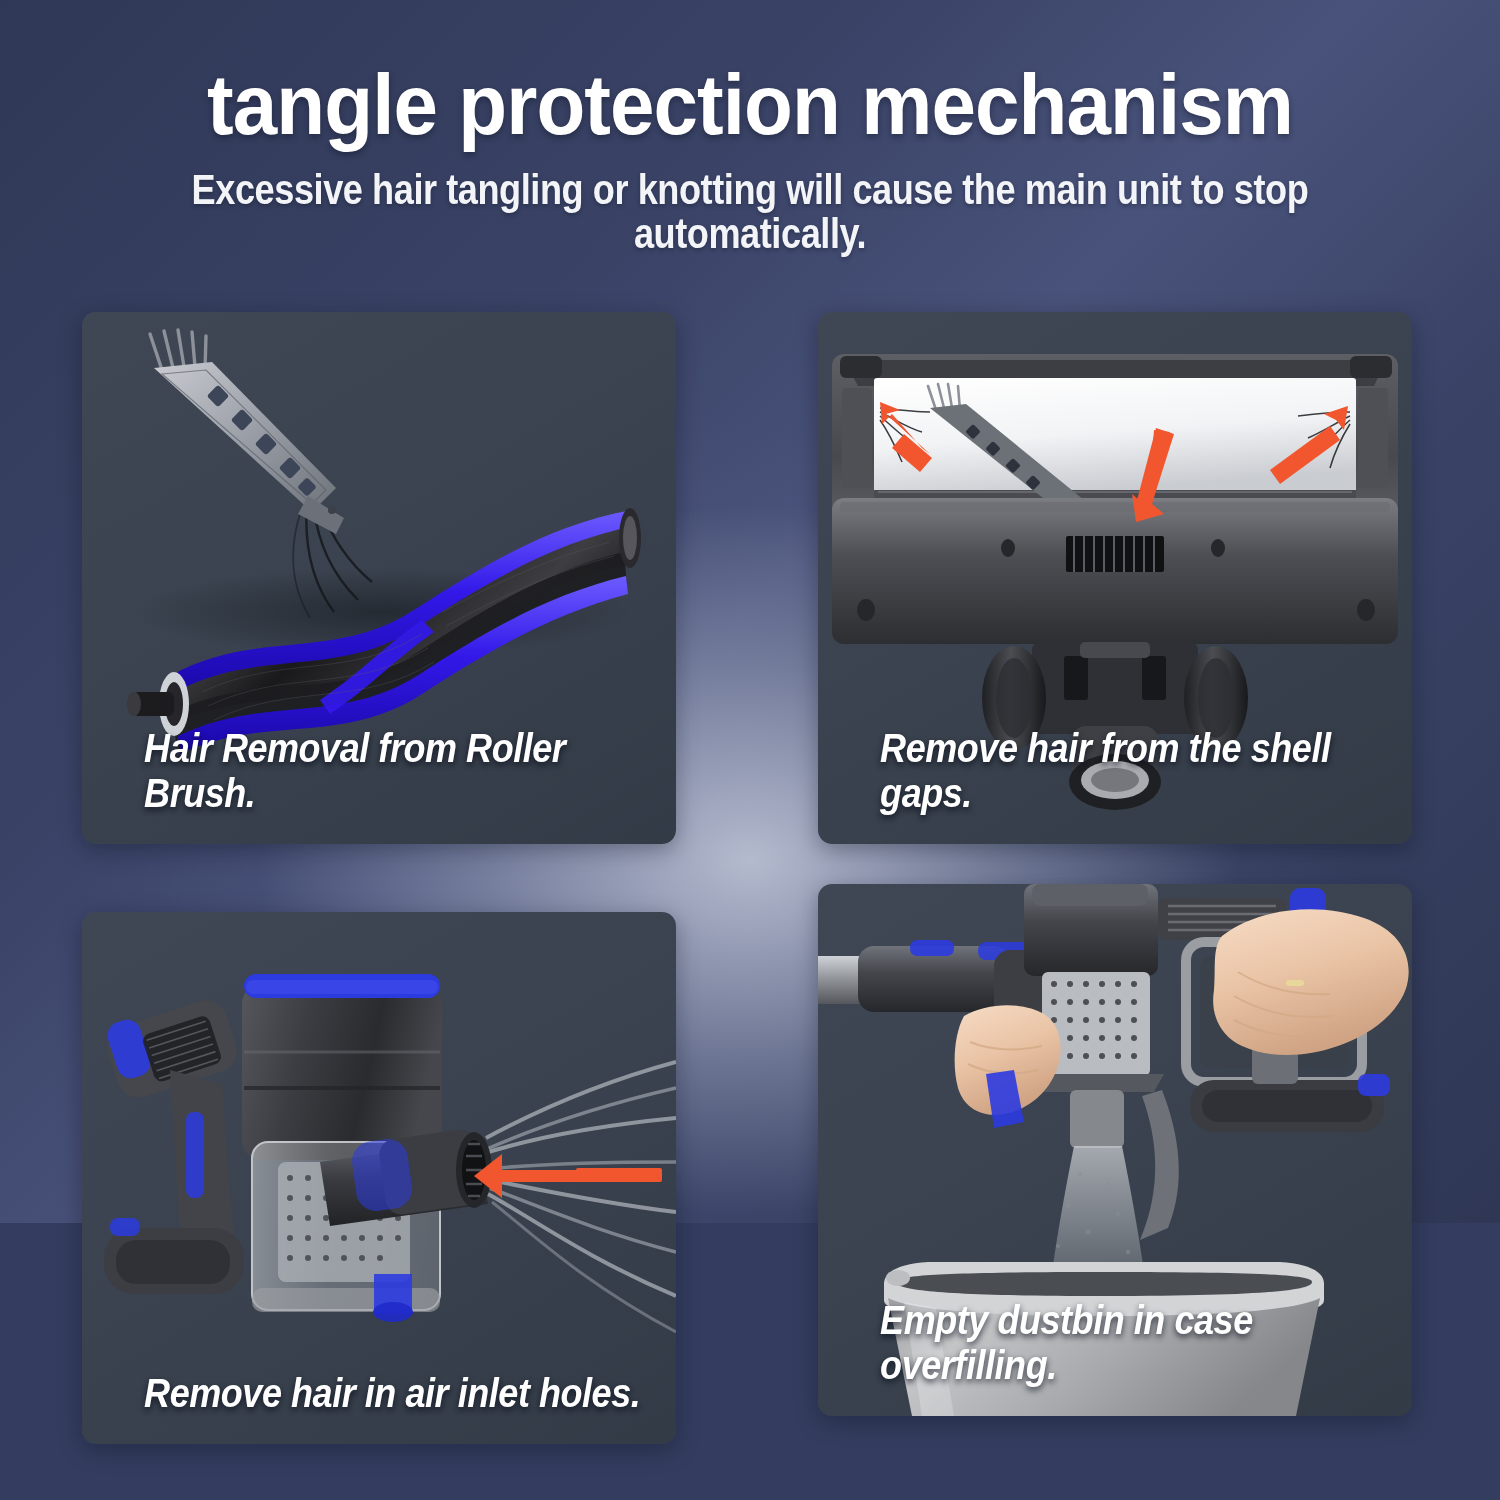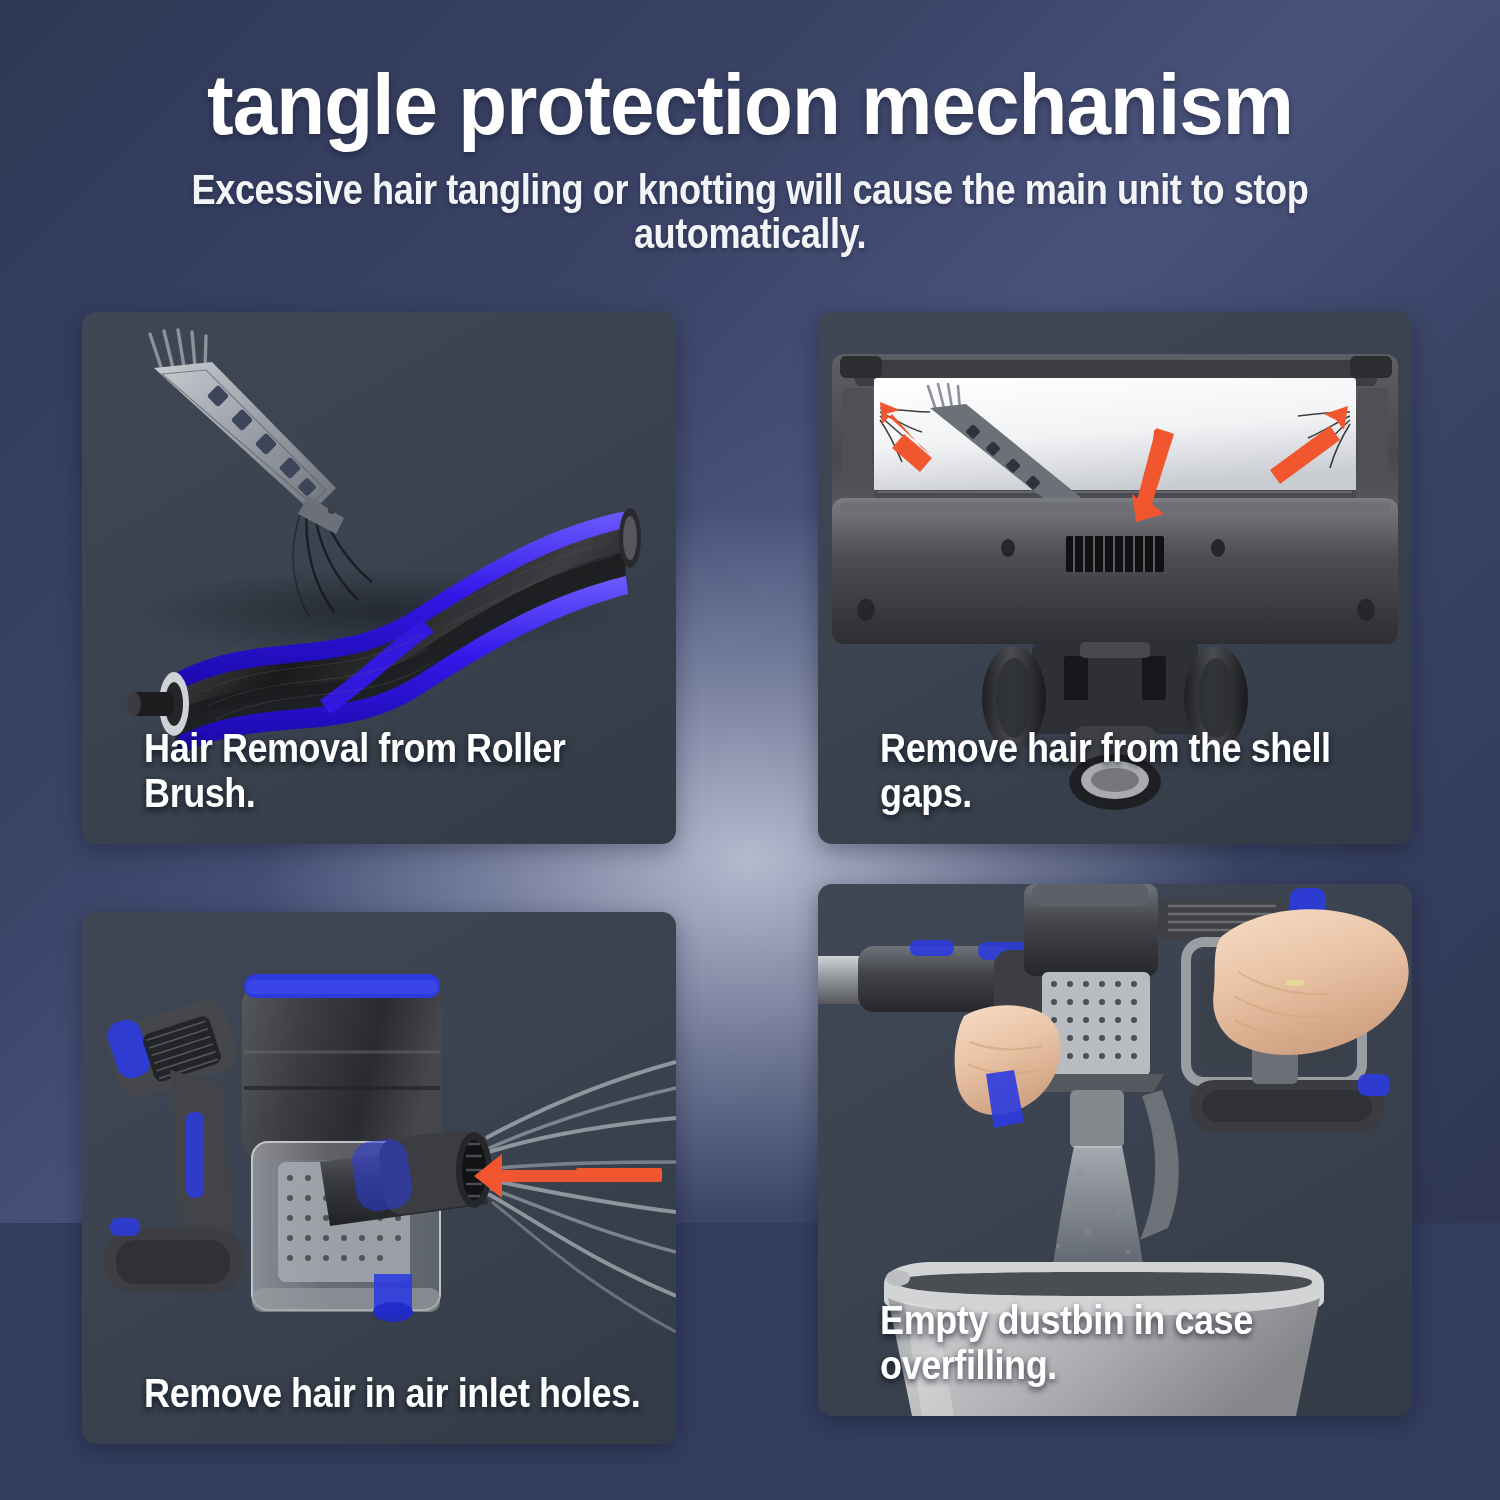--- a/index.html
+++ b/index.html
@@ -30,20 +30,21 @@
     text-shadow:0 2px 5px rgba(15,20,40,.40);
   }
 
   
   .grid{position:absolute;left:82px;top:312px;width:1338px;height:1132px;}
   .panel{
     position:absolute;width:594px;height:532px;border-radius:14px;
     background:linear-gradient(150deg,#3e4753 0%,#3a434f 45%,#333b47 100%);
     overflow:hidden;
     box-shadow:0 6px 22px rgba(10,14,30,.35);
+    font-style:italic;
   }
   .p1{left:0;top:0}
   .p2{left:736px;top:0}
   .p3{left:0;top:600px;height:532px}
   .p4{left:736px;top:572px;height:532px}
 
   .caption{
     position:absolute;left:0;bottom:28px;width:100%;
     text-align:center;color:#fff;font-weight:700;font-size:40px;
     letter-spacing:-.5px;transform:scaleX(.9);

